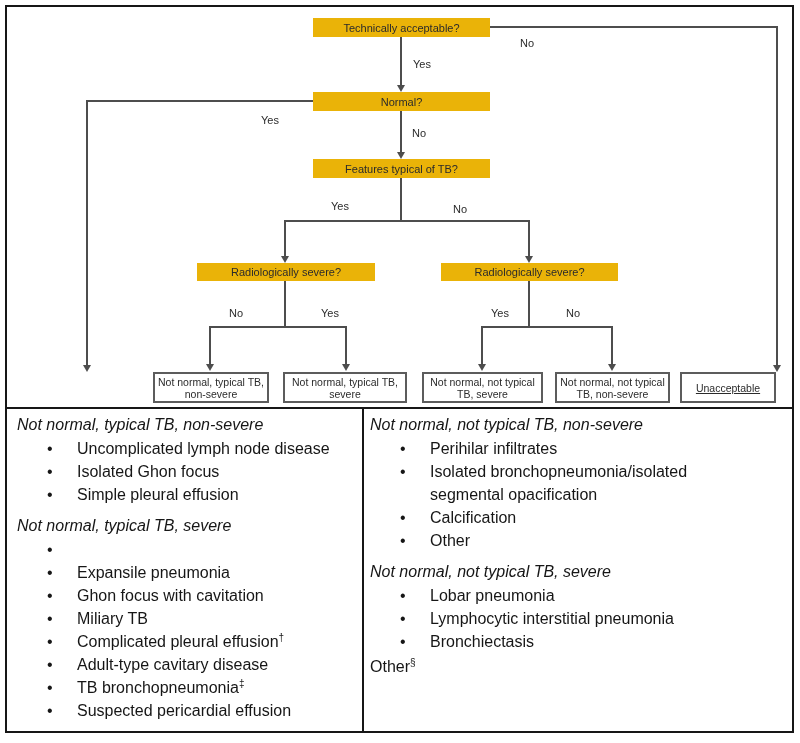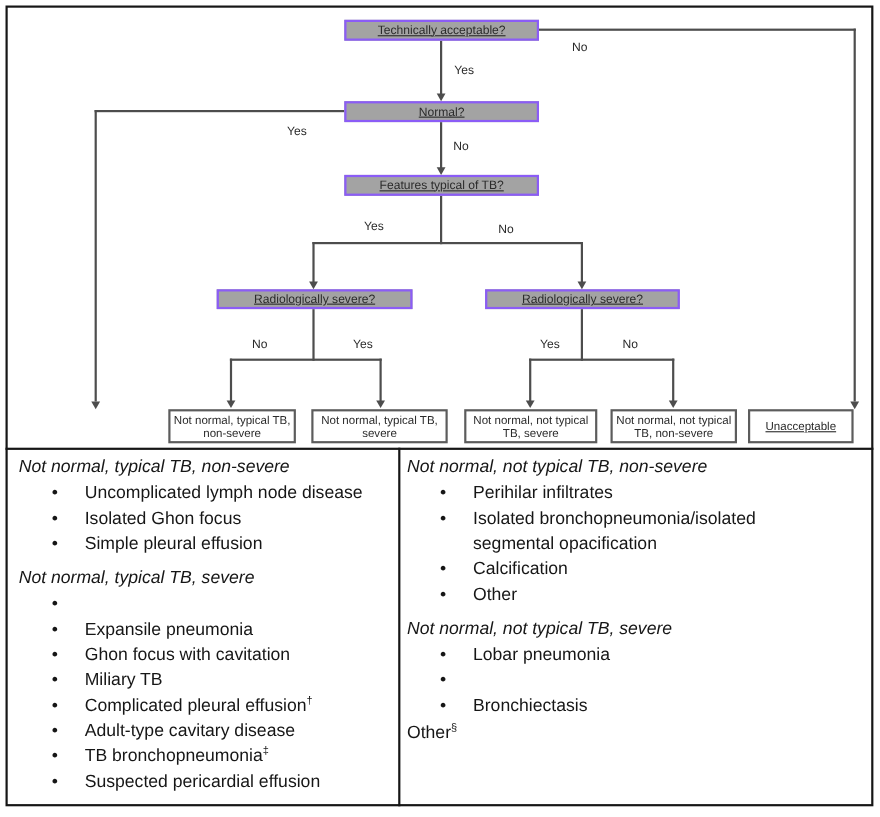--- a/index.html
+++ b/index.html
@@ -4,23 +4,23 @@
 <style>
   html,body{margin:0;padding:0;background:#fff;}
   .canvas{position:relative;width:800px;height:743px;background:#fff;
           font-family:"Liberation Sans",sans-serif;color:#1f1f1f;overflow:hidden;}
   
   .frame{position:absolute;left:5px;top:5px;width:789px;height:728px;
          border:2px solid #161616;box-sizing:border-box;}
   .hdiv{position:absolute;left:5px;top:407px;width:789px;height:2px;background:#161616;}
   .vdiv{position:absolute;left:362px;top:407px;width:2px;height:326px;background:#161616;}
   
-  .fbox{position:absolute;background:#a3a3a3;border:2px solid #8b5cf6;box-sizing:border-box;
+  .fbox{position:absolute;background:#eab308;border:2px solid #eab308;box-sizing:border-box;
         display:flex;align-items:center;justify-content:center;text-align:center;
-        font-size:11px;color:#2b2b2b;line-height:12px;padding:1px 2px;text-decoration:underline;}
+        font-size:11px;color:#2b2b2b;line-height:12px;padding:1px 2px;}
   .obox{position:absolute;top:372px;height:31px;background:#fff;border:2px solid #5c5c5c;
         box-sizing:border-box;display:flex;align-items:center;justify-content:center;
         text-align:center;font-size:10.5px;color:#2b2b2b;line-height:12px;padding:1px 3px;}
   .ln{position:absolute;background:#4d4d4d;}
   .arr{position:absolute;width:0;height:0;border-left:4px solid transparent;
        border-right:4px solid transparent;border-top:7px solid #4d4d4d;}
   .elabel{position:absolute;font-size:11px;color:#2b2b2b;}
   
   .col{position:absolute;font-size:16px;color:#161616;line-height:23px;}
   .col-left{left:17px;top:413px;width:338px;}
@@ -174,20 +174,21 @@
         </div>
     </div>
     <div class="sec">
       <div class="lh">Not normal, not typical TB, severe</div>
       <div class="li">
           <span class="bux">•</span>
           <span class="it"><span>Lobar pneumonia</span><sup></sup></span>
         </div>
       <div class="li">
           <span class="bux">•</span>
+          <span class="it"><span>Lymphocytic interstitial pneumonia</span><sup></sup></span>
         </div>
       <div class="li">
           <span class="bux">•</span>
           <span class="it"><span>Bronchiectasis</span><sup></sup></span>
         </div>
     </div>
     <div class="foot"><span>Other</span><sup>§</sup></div>
   </div>
 
 </div>

